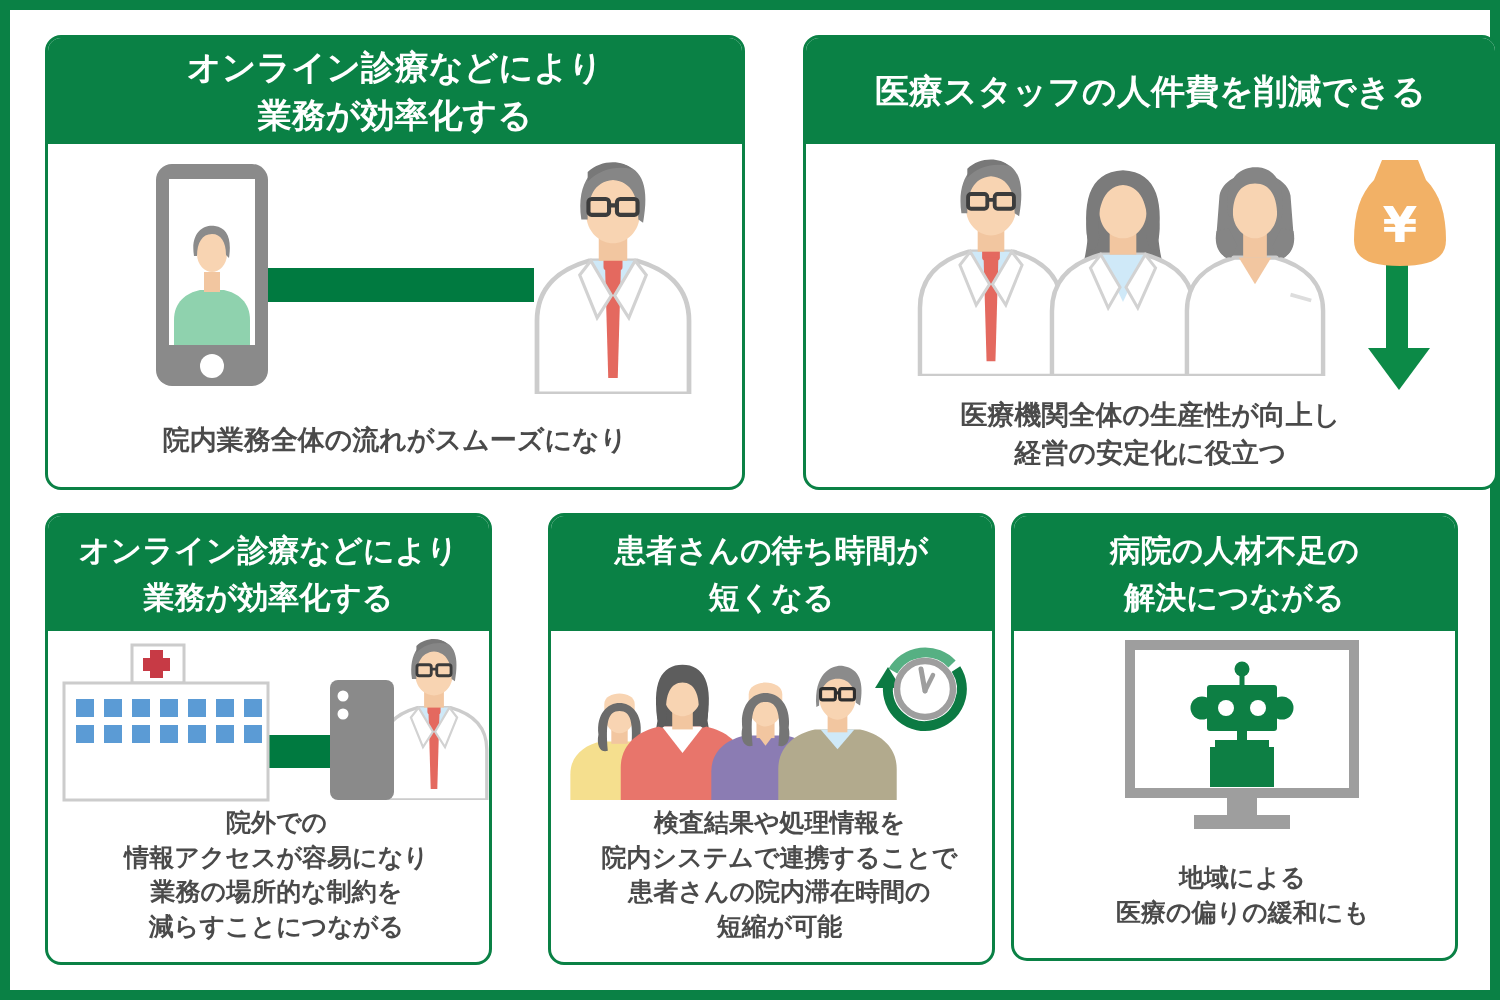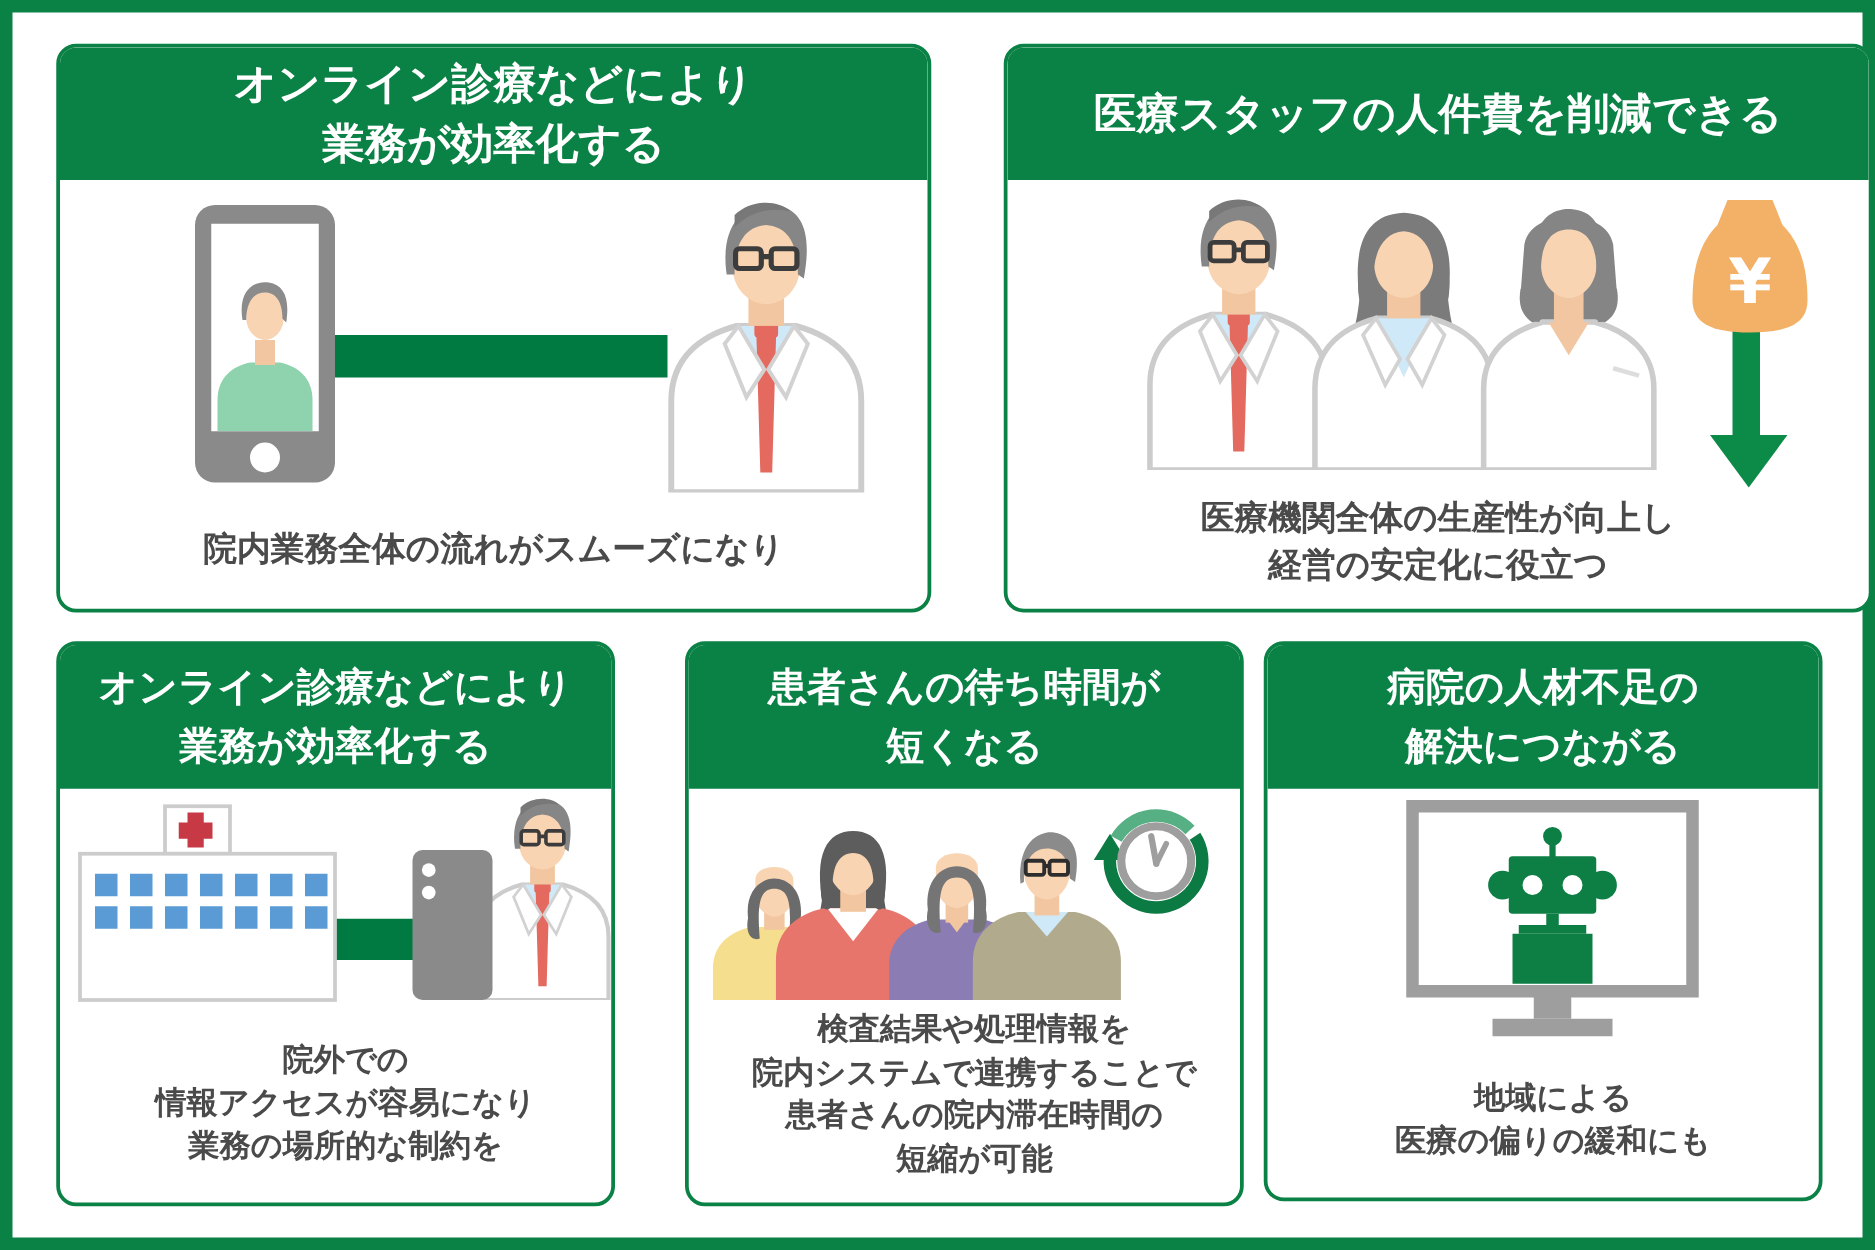--- a/index.html
+++ b/index.html
@@ -166,20 +166,21 @@
           <rect x="140" y="94" width="18" height="18"></rect>
           <rect x="168" y="94" width="18" height="18"></rect>
           <rect x="196" y="94" width="18" height="18"></rect>
       </g>
     </g>
   </svg>
   <div class="txt txt-bot">
     <div class="nowrap">院外での</div>
     <div class="nowrap">情報アクセスが容易になり</div>
     <div class="nowrap">業務の場所的な制約を</div>
+    <div class="nowrap">減らすことにつながる</div>
   </div>
 </section>
 
 <section class="card" id="card-bm">
   <header class="hd hd-bot">
     <div class="nowrap">患者さんの待ち時間が</div>
     <div class="nowrap">短くなる</div>
   </header>
   <svg class="art" width="441" height="175" viewBox="0 0 441 175">
 

